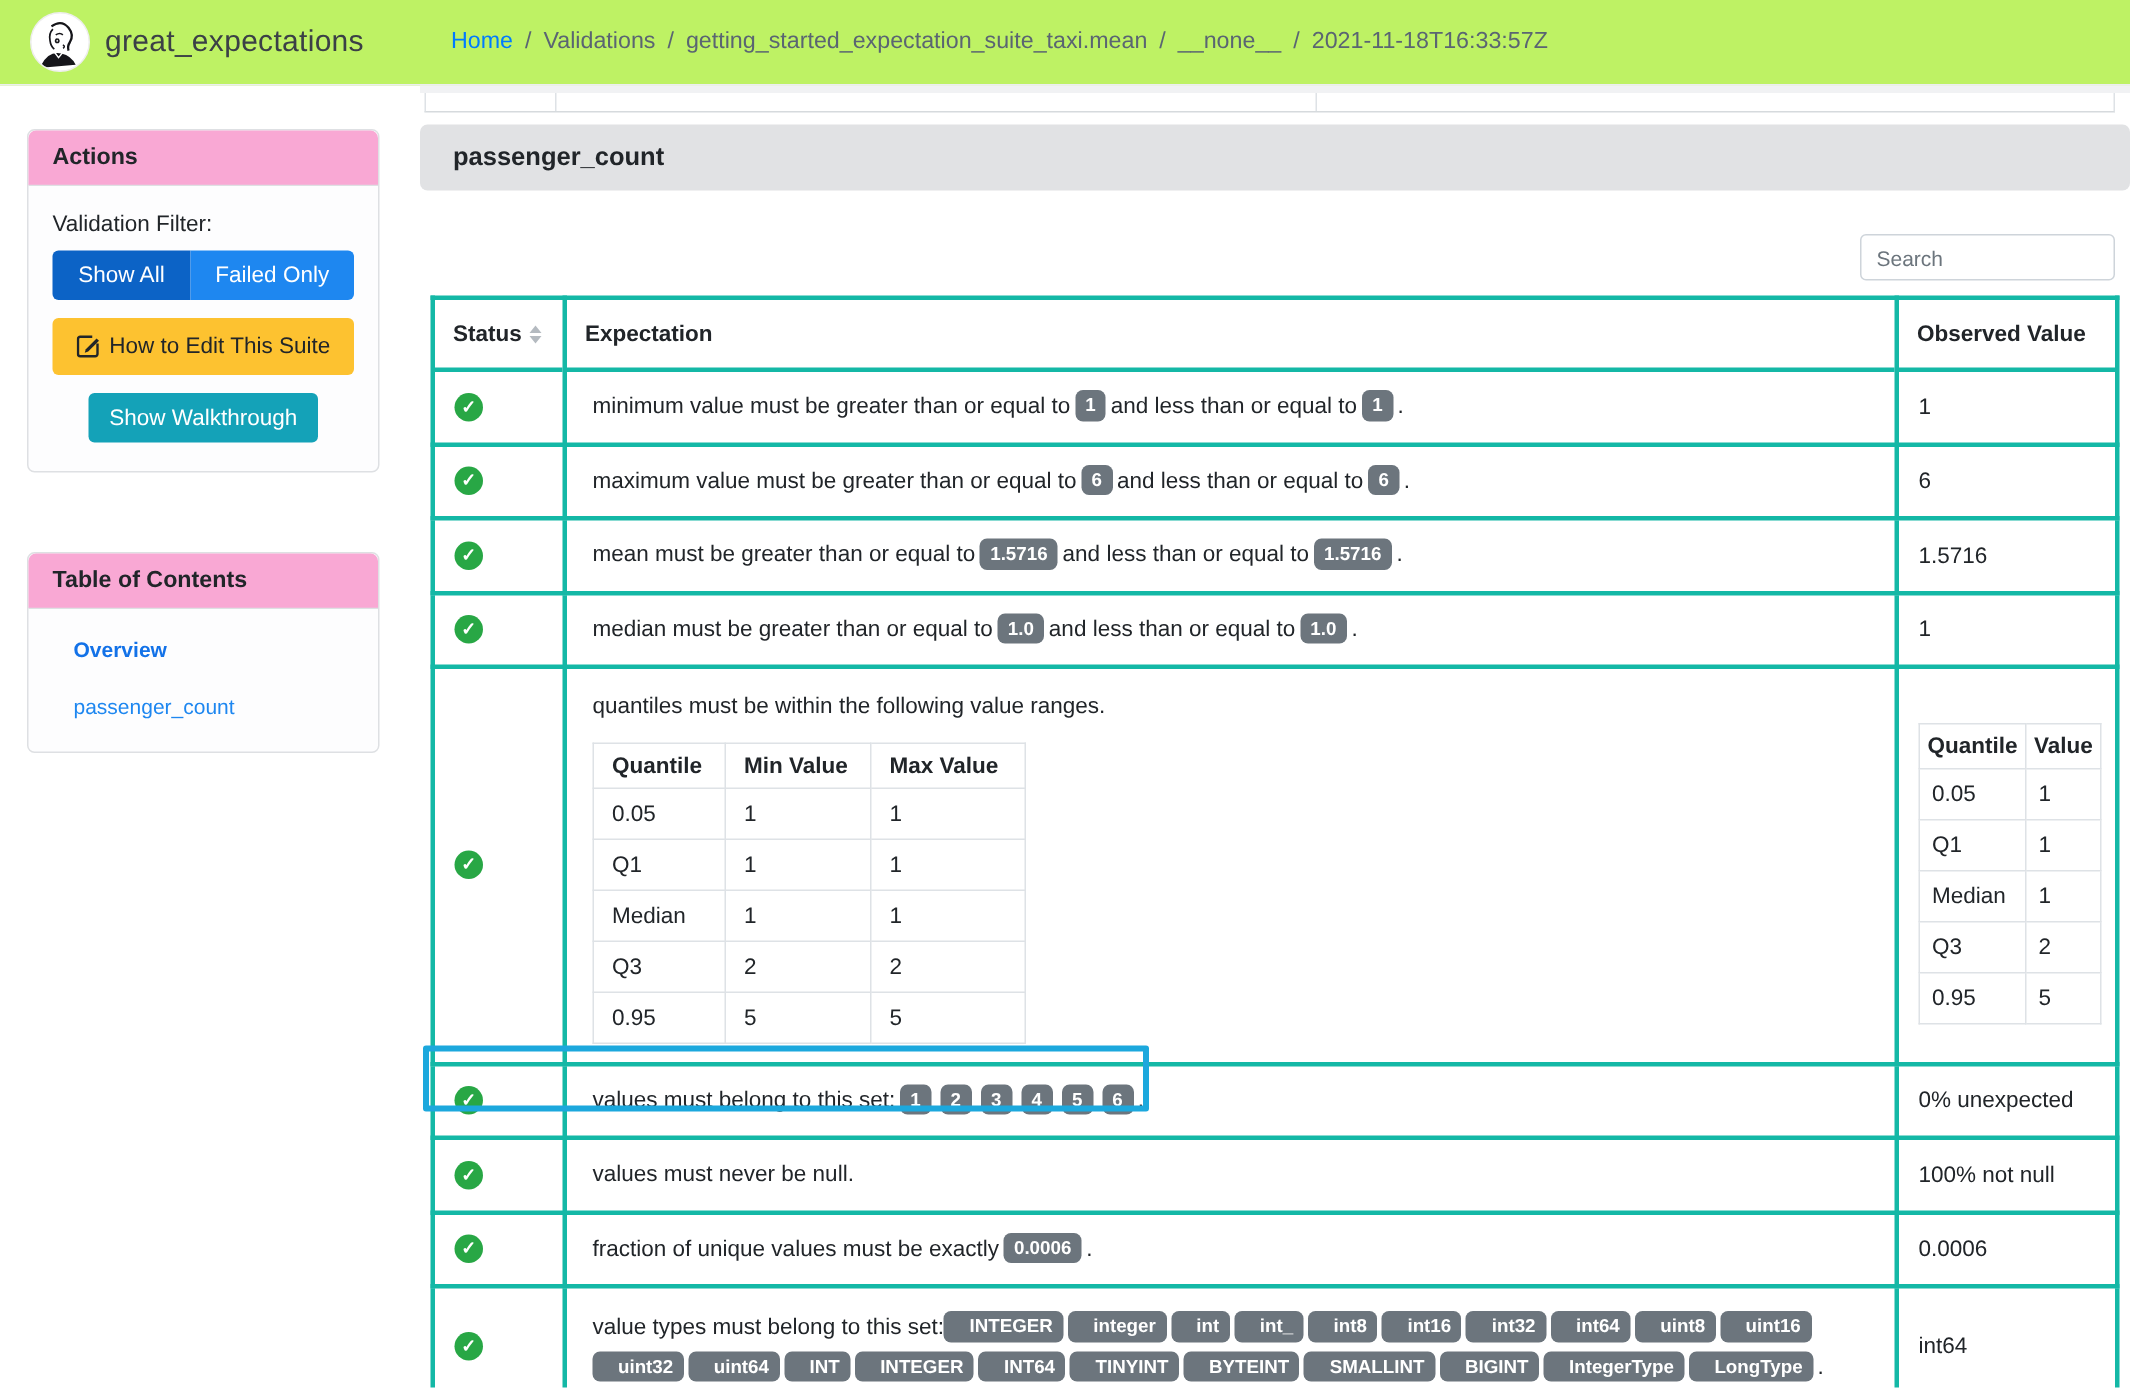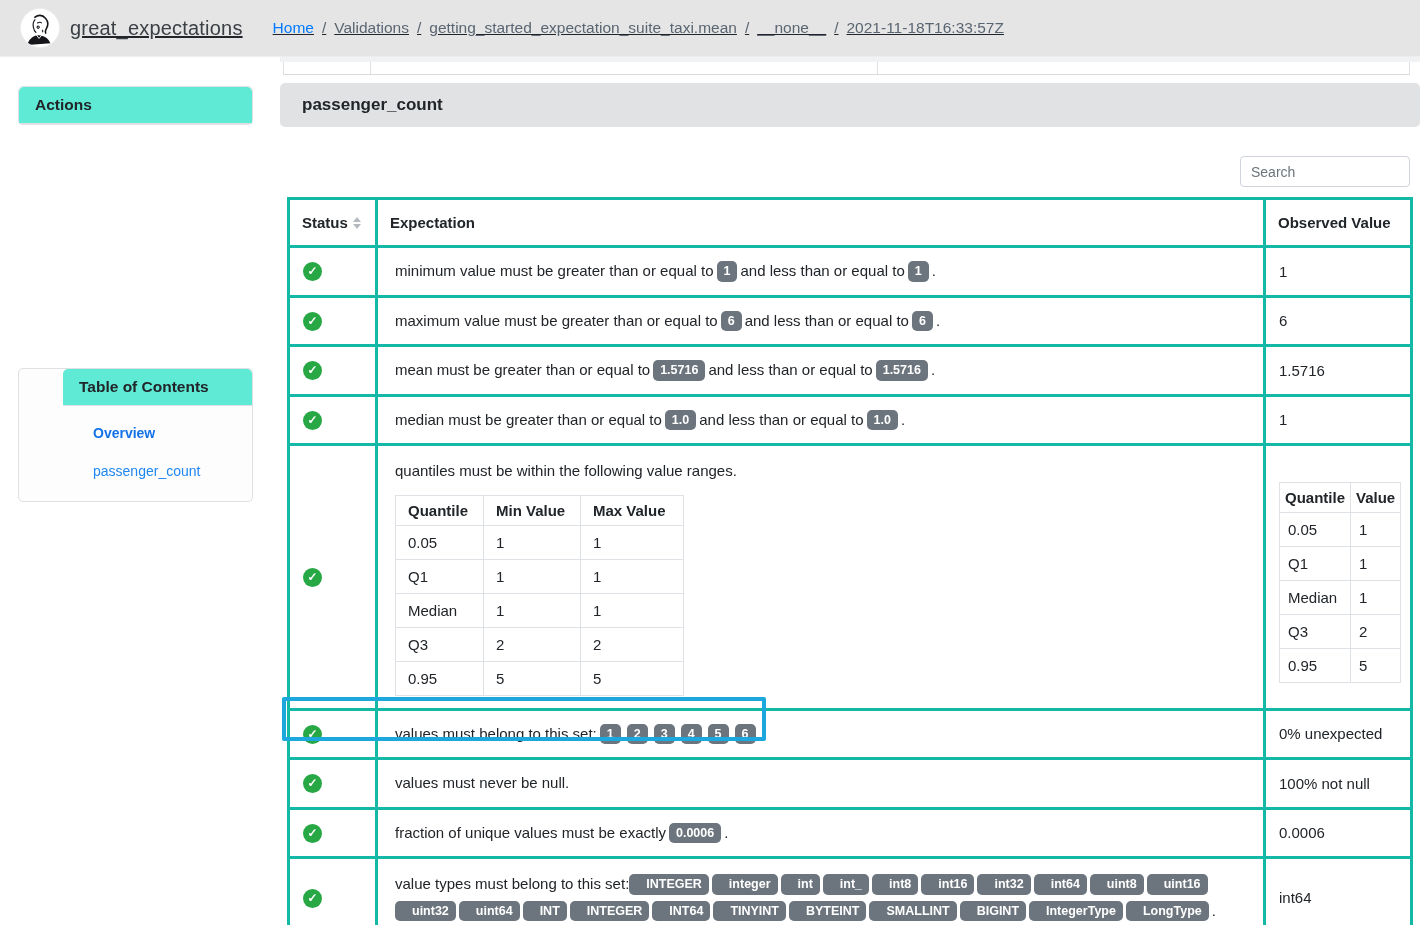--- a/index.html
+++ b/index.html
@@ -2,47 +2,47 @@
 <html style="--primary: #1e87f0; --primary-active: #0c63c6; --warning: #fdc230; --info: #14a2b8; --success: #28a745; --badge: #6c757d; --highlight: #1ca8dd; --link: #007bff; --toc-link: #1e87f0; --toc-active: #1372e8;"><head>
 <meta charset="utf-8">
 <style>
   * { margin:0; padding:0; box-sizing:border-box; }
   html,body { width:1420px; height:925px; background:#fff;
     font-family:"Liberation Sans", sans-serif; color:#212529; overflow:hidden; }
   body { position:relative; }
 
   
   .navbar { height:57px; display:flex; align-items:center; padding:0 20px;
-    background:#e5e5e5; border-bottom:1px solid #eceef0;text-decoration:underline; }
+    background:#bef264; border-bottom:1px solid #eceef0; }
   .brand { display:flex; align-items:center; gap:10px; }
   .logo { width:40px; height:40px; border-radius:50%; background:#fafafa;
     border:1px solid #eee; display:flex; align-items:center; justify-content:center; overflow:hidden; }
   .brand-text { font-size:20px; color:#3b4046; letter-spacing:.2px; }
   .breadcrumb { margin-left:30px; font-size:15.5px; color:#5a6572; display:flex; gap:8px; align-items:center; white-space:nowrap; }
-  .breadcrumb a { color:var(--link,#007bff); text-decoration:none; cursor:pointer; }
+  .breadcrumb a { color:var(--link,#007bff); text-decoration:none; cursor:pointer;margin-left:28px; }
   .crumb-sep { color:#5a6572; }
 
   
   .card { position:absolute; left:18px; width:235px; background:#fdfdfe;
     border:1px solid #dee0e3; border-radius:5px; }
-  .card-header { background:#5eead4; border-bottom:1px solid #dee0e3;
+  .card-header { background:#f9a8d4; border-bottom:1px solid #dee0e3;
     padding:9px 16px; font-weight:bold; font-size:15.5px; border-radius:5px 5px 0 0; }
   .card-body { padding:17px 16px; }
   .card-actions { top:86px; }
   .filter-label { font-size:15px; margin-bottom:9px; }
   .btn-group { display:flex; width:100%; }
   .btn { border:none; cursor:pointer; font-family:inherit; font-size:15px; color:#fff; }
   .btn-showall { background:var(--primary-active,#0c63c6); padding:8px 0; flex:0 0 92px; border-radius:4px 0 0 4px; }
   .btn-failed { background:var(--primary,#1e87f0); padding:8px 0; flex:1; border-radius:0 4px 4px 0; }
   .btn-edit { margin-top:12px; width:100%; background:var(--warning,#fdc230); color:#212529;
     border-radius:4px; padding:8px 14px; line-height:1.45; display:inline-flex; flex-wrap:wrap;
     justify-content:center; align-items:center; gap:6px; }
   .btn-walk { display:block; margin:12px auto 2px auto; background:var(--info,#14a2b8);
     border-radius:4px; padding:8px 14px; }
-  .card-toc { top:368px;padding-left:44px; }
+  .card-toc { top:368px; }
   .toc-item { display:block; text-decoration:none; font-size:14px; color:var(--toc-link,#1e87f0);
     margin:0 0 16px 14px; line-height:1.55; cursor:pointer; }
   .toc-item.active { font-weight:bold; color:var(--toc-active,#1372e8); }
   .toc-item:last-child { margin-bottom:2px; }
 
   
   .content { position:absolute; left:280px; top:57px; width:1140px; }
   .stub-gray { height:5px; background:#f1f2f4; }
   .stub-table { margin-left:3px; width:1127px; height:13px;
     border-left:1px solid #dee2e6; border-right:1px solid #dee2e6; border-bottom:1px solid #d6dadd;
@@ -121,20 +121,37 @@
     <span>getting_started_expectation_suite_taxi.mean</span>
     <span class="crumb-sep">/</span>
     <span>__none__</span>
     <span class="crumb-sep">/</span>
     <span>2021-11-18T16:33:57Z</span>
   </div>
 </div>
 
 <div class="card card-actions">
   <div class="card-header">Actions</div>
+  <div class="card-body">
+    <div class="filter-label">Validation Filter:</div>
+    <div class="btn-group">
+      <button class="btn btn-showall">Show All</button>
+      <button class="btn btn-failed">Failed Only</button>
+    </div>
+    <button class="btn btn-edit">
+      <span style="display:inline-flex;">
+        <svg width="16" height="16" viewBox="0 0 16 16">
+          <path d="M10.5 1.5 h-8 a1.5 1.5 0 0 0 -1.5 1.5 v10 a1.5 1.5 0 0 0 1.5 1.5 h10 a1.5 1.5 0 0 0 1.5 -1.5 v-7" stroke="#212529" stroke-width="1.6" fill="none"></path>
+          <path d="M6.2 9.8 l7.2-7.2 1.6 1.6-7.2 7.2-2.3.7z" fill="#212529"></path>
+        </svg>
+      </span>
+      <span>How to Edit This Suite</span>
+    </button>
+    <button class="btn btn-walk">Show Walkthrough</button>
+  </div>
 </div>
 
 <div class="card card-toc">
   <div class="card-header">Table of Contents</div>
   <div class="card-body">
     <a class="toc-item active">Overview</a>
     <a class="toc-item">passenger_count</a>
   </div>
 </div>
 

